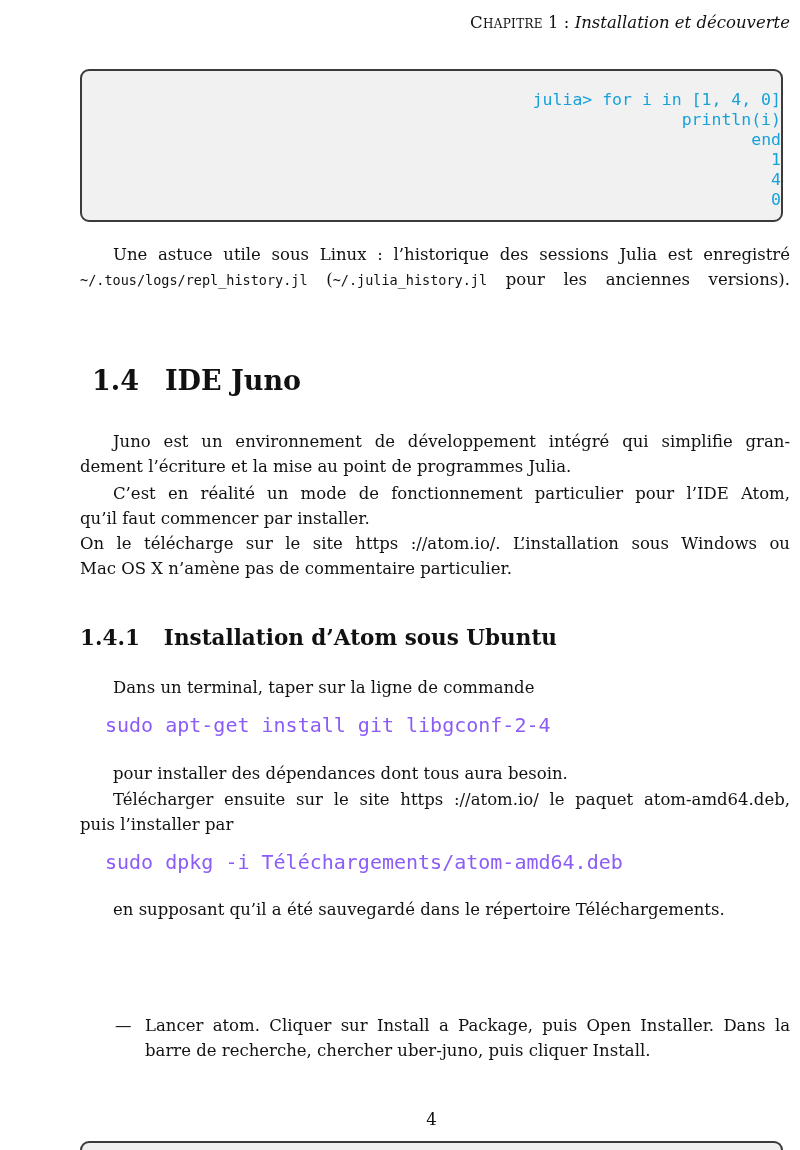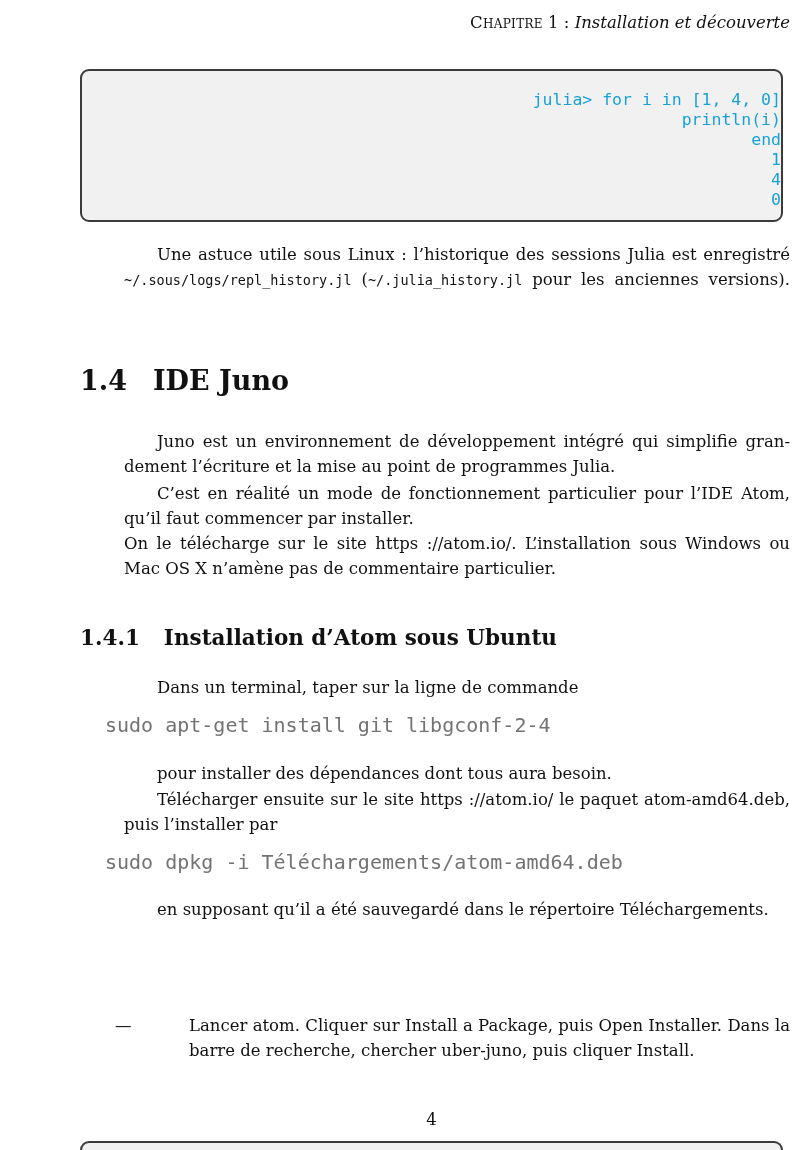--- a/index.html
+++ b/index.html
@@ -45,49 +45,49 @@
   .code-line {
     font-family: "DejaVu Sans Mono", monospace;
     font-size: 16.5px;
     line-height: 20px;
     white-space: pre;
     color: #18a1d8;
   }
 
   
   .para { position: absolute; left: 80px; width: 710px; }
-  .bline { display: block; margin-left: 44px; }
+  .bline { display: block; }
   .ind  { text-indent: 33px; }
   .jl   { text-align: justify; text-align-last: justify; }
   .mono-inline {
     font-family: "DejaVu Sans Mono", monospace;
     font-size: 13.5px;
   }
 
   
   .h-sec {
     position: absolute;
     left: 80px;
     font-weight: bold;
     white-space: nowrap;
     line-height: 1.1;
   }
   .h2 { font-size: 27px; }
   .h3 { font-size: 21.5px; }
-  .h2 .sec-num { display: inline-block; margin-right: 26px; }
+  .h2 .sec-num { display: inline-block; margin-right: 26px; margin-left: 12px; }
   .h3 .sec-num { display: inline-block; margin-right: 24px; }
 
   
   .cmd {
     position: absolute;
     left: 105px;
     font-family: "DejaVu Sans Mono", monospace;
     font-size: 20px;
     line-height: 26px;
-    color: #737373;
+    color: #8b5cf6;
     white-space: pre;
   }
 
   
   .method-item {
     position: absolute;
     left: 80px;
     width: 710px;
     display: flex;
     align-items: flex-start;
@@ -131,21 +131,21 @@
       <div class="code-line">           println(i)</div>
       <div class="code-line">       end</div>
       <div class="code-line">1</div>
       <div class="code-line">4</div>
       <div class="code-line">0</div>
     </div>
   </div>
 
   <div class="para" style="top:242px">
     <span class="bline ind jl">Une astuce utile sous Linux : l’historique des sessions Julia est enregistré</span>
-    <span class="bline jl"><span class="mono-inline">~/.sous/logs/repl_history.jl</span><span> (</span><span class="mono-inline">~/.julia_history.jl</span><span> pour les anciennes versions).</span></span>
+    <span class="bline jl"><span class="mono-inline">~/.tous/logs/repl_history.jl</span><span> (</span><span class="mono-inline">~/.julia_history.jl</span><span> pour les anciennes versions).</span></span>
   </div>
 
   <div class="h-sec h2" style="top:366px"><span class="sec-num">1.4</span><span>IDE Juno</span></div>
 
   <div class="para" style="top:429px">
     <span class="bline ind jl">Juno est un environnement de développement intégré qui simplifie gran-</span>
     <span class="bline">dement l’écriture et la mise au point de programmes Julia.</span>
   </div>
 
   <div class="para" style="top:481px">

